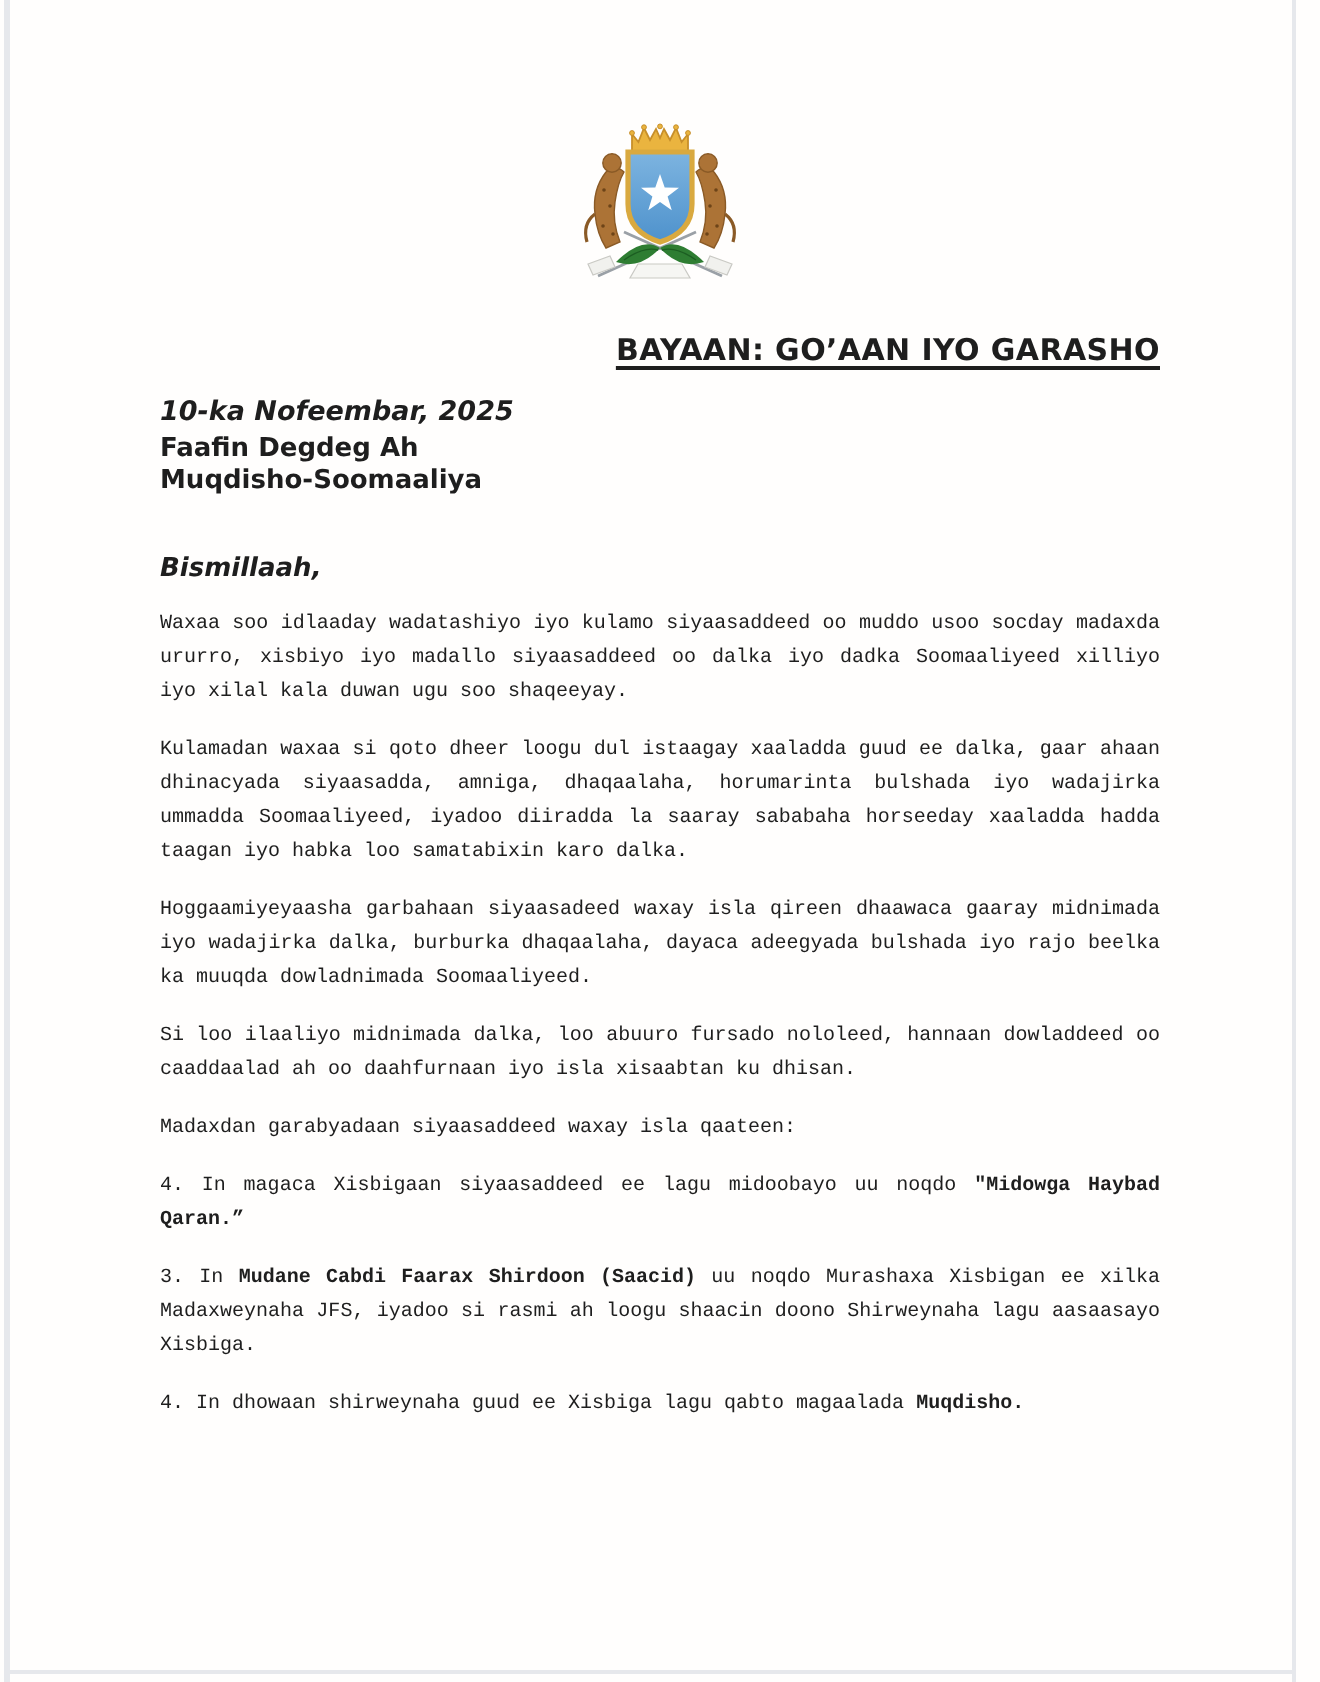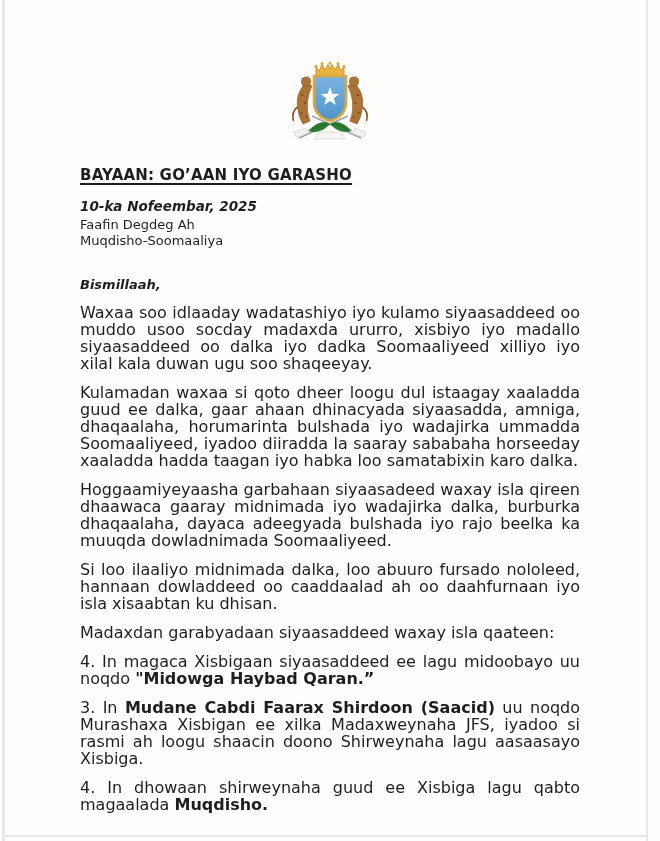--- a/index.html
+++ b/index.html
@@ -15,37 +15,37 @@
   .edge { position: absolute; background: #e6e8ec; }
   .edge-left   { left: 2px;   top: 0; width: 3px; height: 841px; }
   .edge-right  { left: 646px; top: 0; width: 2px; height: 841px; }
   .edge-bottom { left: 3px;   top: 835px; width: 645px; height: 2px; }
 
   .emblem { position: absolute; top: 61px; left: 50%; transform: translateX(-50%); }
 
   .content { position: absolute; top: 166px; left: 80px; width: 500px; }
 
   .title {
-    margin: 0; text-align: left;
+    margin: 0; text-align: right;
     font-size: 15px; font-weight: bold;
     text-decoration: underline;
     text-decoration-thickness: 2px;
     text-underline-offset: 3px;
     letter-spacing: 0.2px;
   }
   .date {
     margin-top: 14px; padding-right: 4px;
     font-size: 13.5px; font-weight: bold; font-style: italic;
   }
-  .addr { margin-top: 3px; font-size: 13px; font-weight: normal; line-height: 16px; }
+  .addr { margin-top: 3px; font-size: 13px; font-weight: bold; line-height: 16px; }
   .salutation { margin-top: 28px; font-size: 13px; font-weight: bold; font-style: italic; }
   p {
     margin: 12px 0 0;
-    font-size: 16px; line-height: 17px;
-    text-align: justify; text-justify: inter-word;
+    font-size: 10px; line-height: 17px;
+    text-align: justify; text-justify: inter-word; font-family: Liberation Mono, monospace;
   }
   p.big-gap { }
   .b { font-weight: bold; }
 </style>
 </head>
 <body>
 
 <div class="page">
 
   <div class="edge edge-left"></div>

